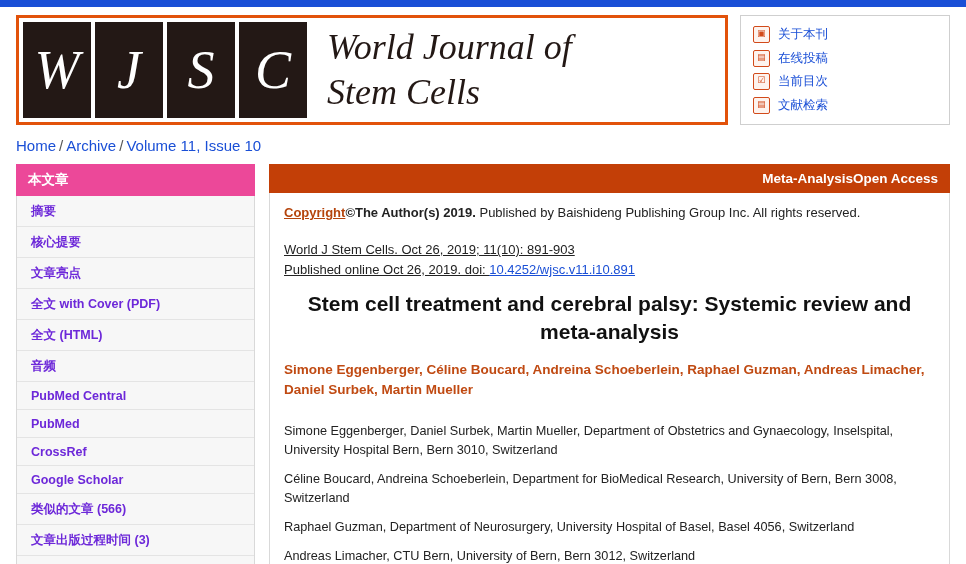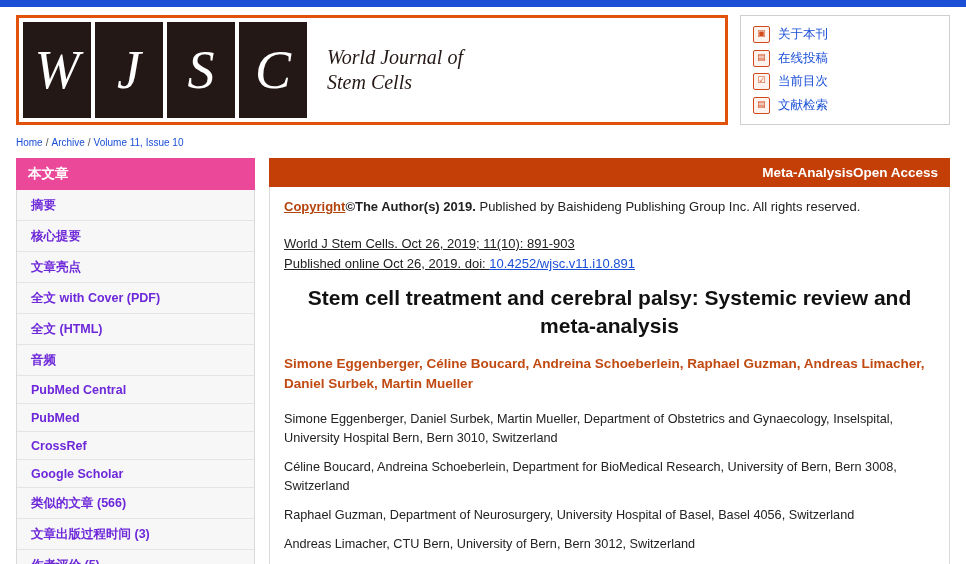--- a/index.html
+++ b/index.html
@@ -61,21 +61,21 @@
     line-height: 1;
   }
   .journal-title {
     flex: 1;
     display: flex;
     flex-direction: column;
     justify-content: center;
     padding-left: 16px;
     font-family: "Liberation Serif", serif;
     font-style: italic;
-    font-size: 20px;
+    font-size: 36px;
     color: #231815;
     line-height: 1.25;
   }
   .header-links {
     flex: 1;
     border: 1px solid #cfcfcf;
     height: 110px;
     box-sizing: border-box;
     padding: 10px 12px;
     display: flex;
@@ -98,21 +98,21 @@
     color: #d24a1a;
     font-size: 9px;
     line-height: 13px;
     text-align: center;
     background: #fdf3ee;
     flex: 0 0 auto;
   }
   
   .breadcrumb {
     padding: 12px 8px 10px 16px;
-    font-size: 10px;
+    font-size: 15px;
     color: #1a4fd6;
   }
   .breadcrumb a {
     color: #1a4fd6;
     text-decoration: none;
     cursor: pointer;
   }
   .breadcrumb .sep {
     color: #555;
     margin: 0 3px;
@@ -196,21 +196,21 @@
     line-height: 1.32;
     margin: 10px 0 14px 0;
     color: #111;
     font-weight: bold;
     text-align: center;
   }
   .authors {
     font-size: 13.5px;
     font-weight: bold;
     line-height: 1.5;
-    margin-bottom: 16px;
+    margin-bottom: 22px;
   }
   .authors a {
     color: #c04a12;
     text-decoration: none;
     cursor: pointer;
   }
   .authors .comma { color: #c04a12; }
   .affil {
     font-size: 12.7px;
     line-height: 1.5;

